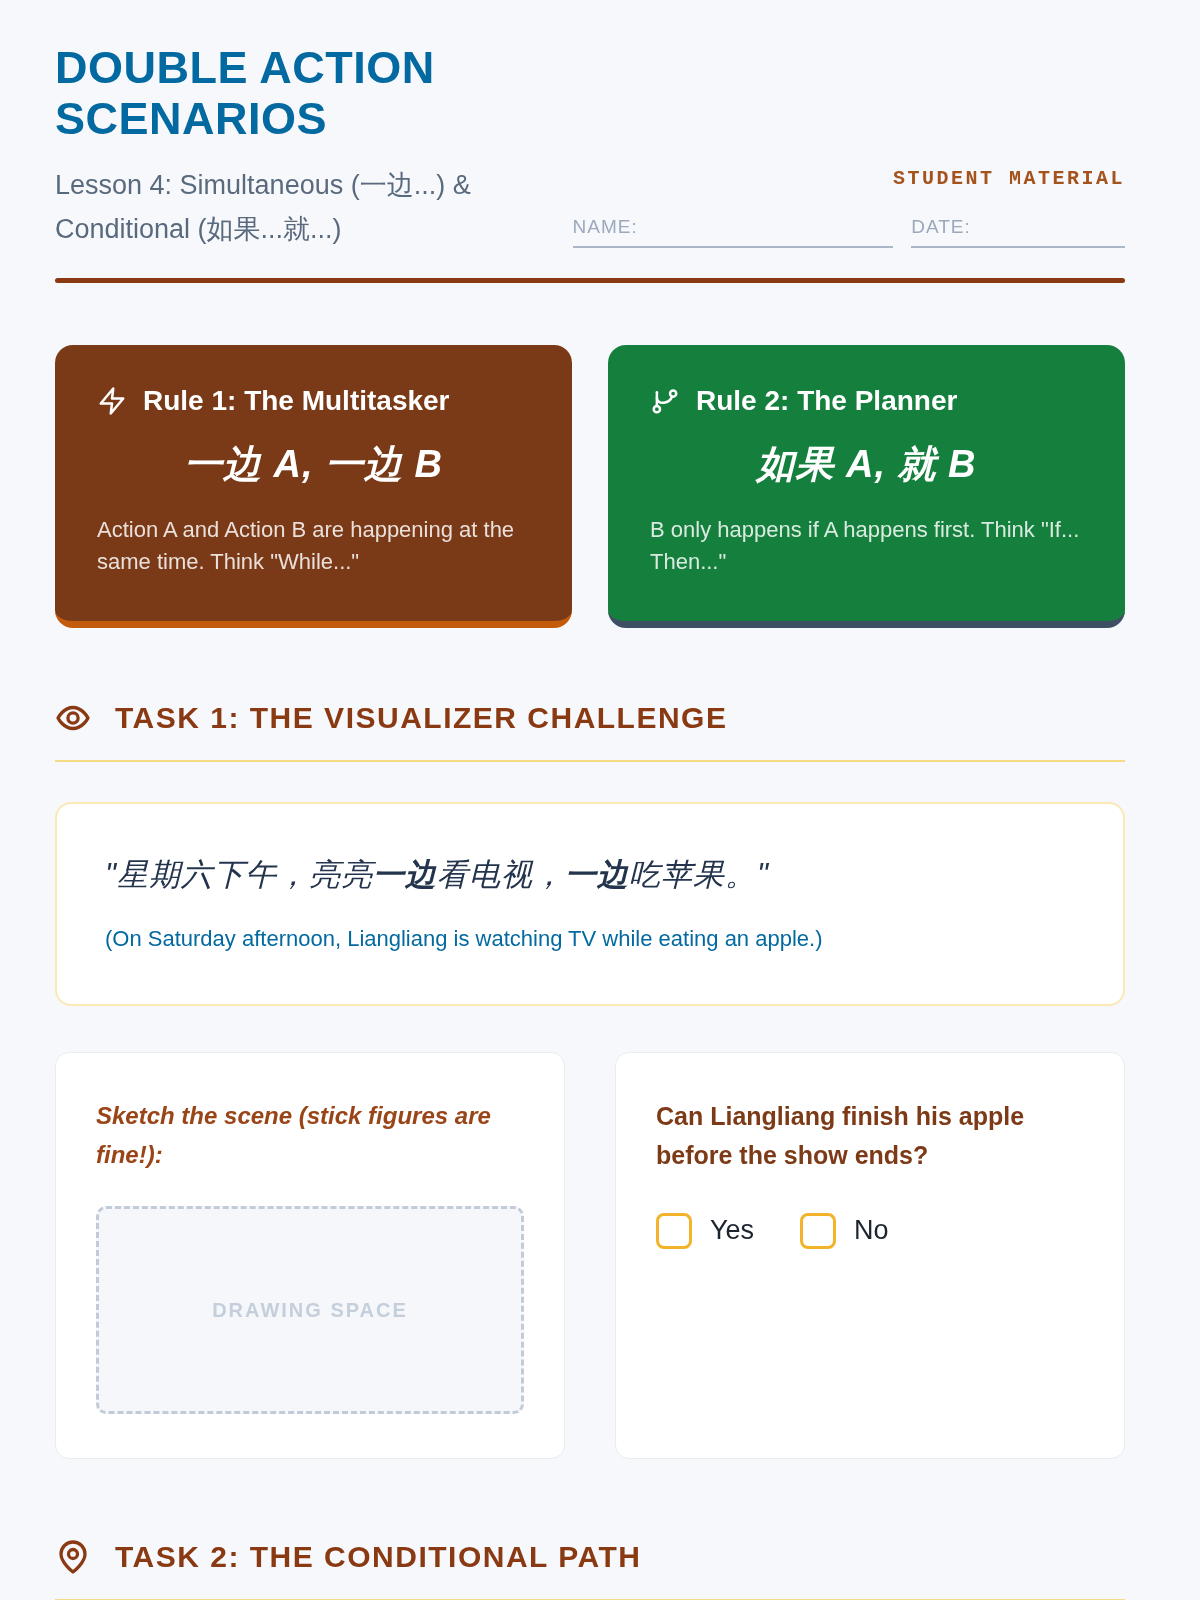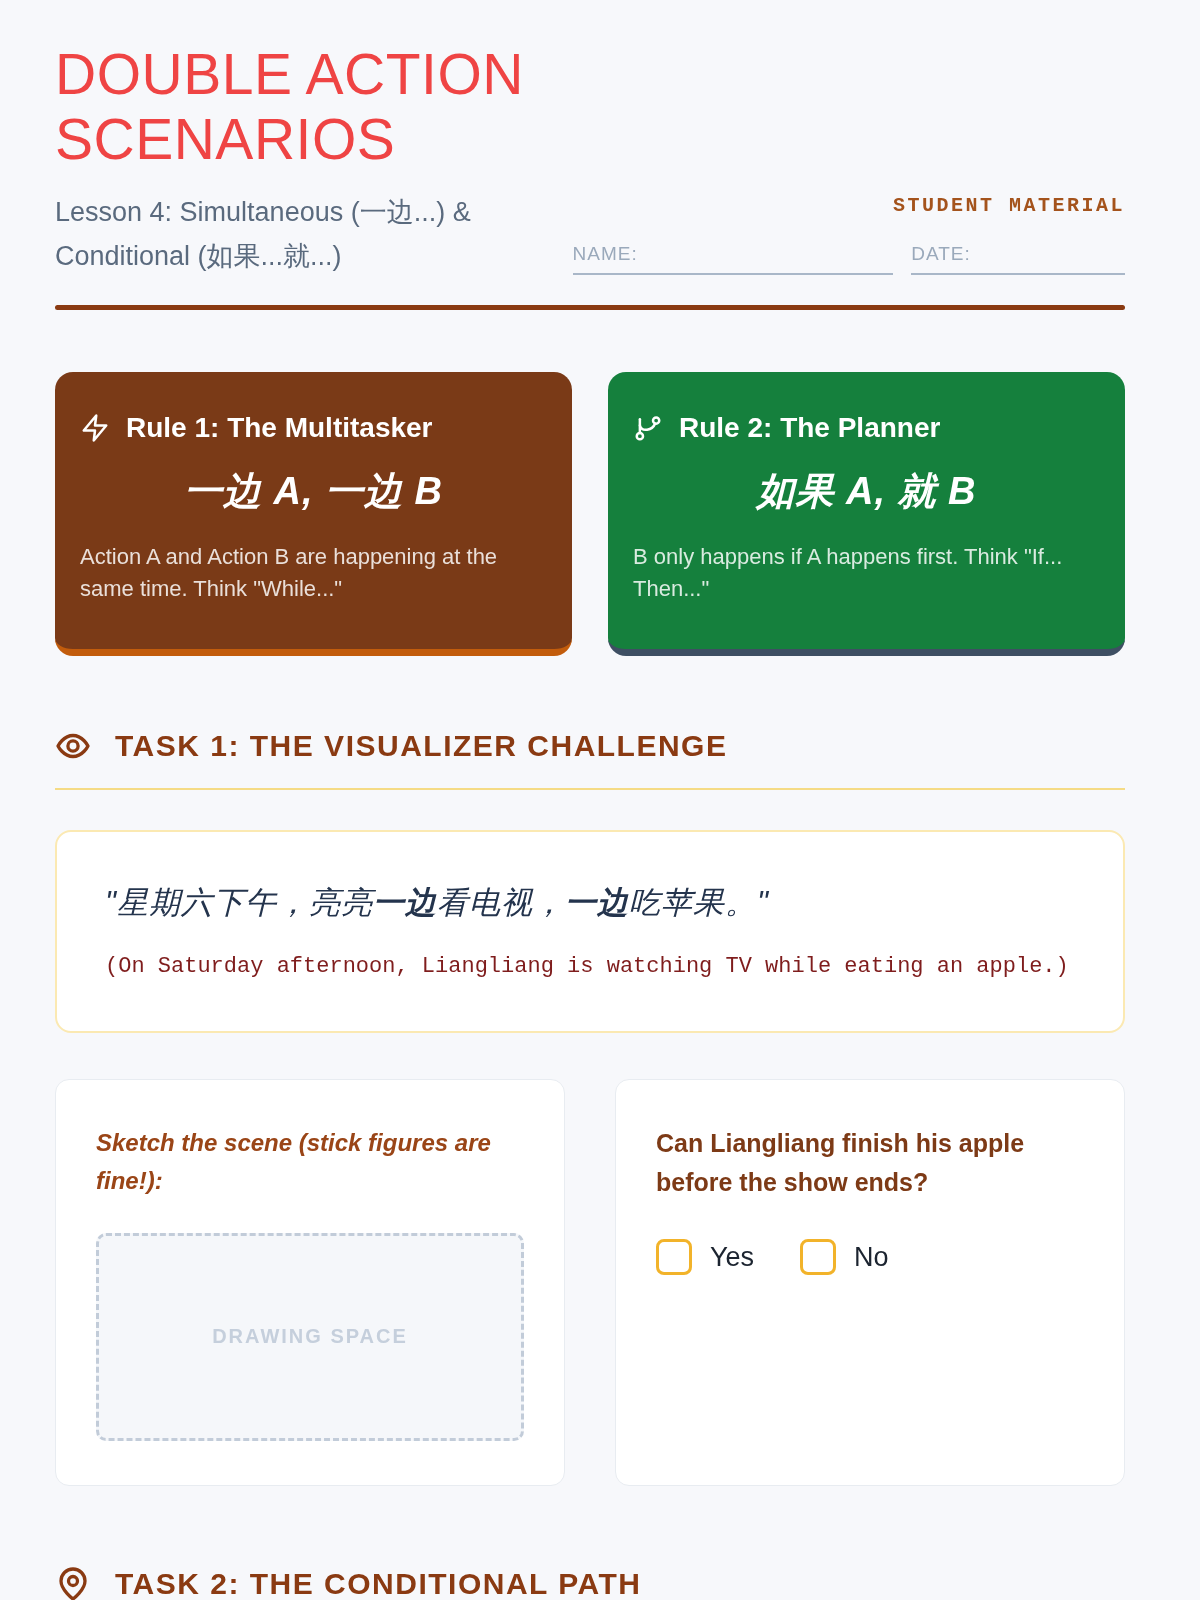--- a/index.html
+++ b/index.html
@@ -9,22 +9,22 @@
     background:#f7f8fb;
     font-family:"Liberation Sans", sans-serif;
     color:#24344d;
   }
   .page { padding:42px 75px 0 55px; }
 
   
   .header { display:flex; justify-content:space-between; align-items:flex-end; }
   .header-left { width:520px; }
   .page-title {
-    font-size:57px; line-height:1.14; font-weight:normal;
-    color:#ef4444; letter-spacing:0.5px;
+    font-size:45px; line-height:1.14; font-weight:bold;
+    color:#0369a1; letter-spacing:0.5px;
   }
   .page-subtitle {
     margin-top:18px; font-size:27px; line-height:1.65; color:#5a6a7e;
   }
   .header-right { width:555px; padding-bottom:4px; }
   .material-label {
     text-align:right; font-size:20px; font-weight:bold;
     letter-spacing:2.5px; color:#a4531c; margin-bottom:26px;font-family:Liberation Mono, monospace;
   }
   .fields-row { display:flex; gap:18px; }
@@ -38,21 +38,21 @@
   .field-name { flex:1.5; }
   .field-date { flex:1; }
 
   .header-rule {
     margin-top:26px; height:5px; background:#8a3a12;
     border:none; border-radius:3px;
   }
 
   
   .rules-row { margin-top:62px; display:grid; grid-template-columns:1fr 1fr; gap:36px; }
-  .rule-card { border-radius:18px; padding:40px 25px 44px; color:#ffffff; }
+  .rule-card { border-radius:18px; padding:40px 42px 44px; color:#ffffff; }
   .rule-card.brown { background:#7a3a17; border-bottom:7px solid #c25c0c; }
   .rule-card.navy  { background:#15803d; border-bottom:7px solid #3e4f63; }
   .rule-title-row { display:flex; align-items:center; gap:16px; }
   .rule-title { font-size:28px; font-weight:bold; }
   .rule-icon { width:30px; height:30px; flex:0 0 auto; }
   .rule-formula {
     margin-top:22px; font-size:38px; font-weight:bold; font-style:italic;
     letter-spacing:1px;
     text-align:center;
   }
@@ -73,21 +73,21 @@
   
   .quote-card {
     margin-top:40px; background:#ffffff;
     border:2px solid #fbe9b2; border-radius:16px;
     padding:50px 48px 52px;
   }
   .quote-text {
     font-size:31px; font-style:italic; color:#24344d; letter-spacing:1px;
   }
   .quote-text .qbold { font-weight:bold; }
-  .quote-translation { margin-top:30px; font-size:22px; color:#7f1d1d;font-family:Liberation Mono, monospace; }
+  .quote-translation { margin-top:30px; font-size:22px; color:#0369a1; }
 
   
   .answers-row { margin-top:46px; display:grid; grid-template-columns:1fr 1fr; gap:50px; }
   .white-card {
     background:#ffffff; border:1px solid #e8ecf1; border-radius:14px;
     padding:44px 40px;
   }
   .question-text { font-size:25px; font-weight:bold; color:#7d3a16; line-height:1.55; }
   .options-row { display:flex; gap:46px; margin-top:38px; align-items:center; }
   .option-item { display:flex; align-items:center; gap:18px; font-size:27px; color:#1c2430; }

